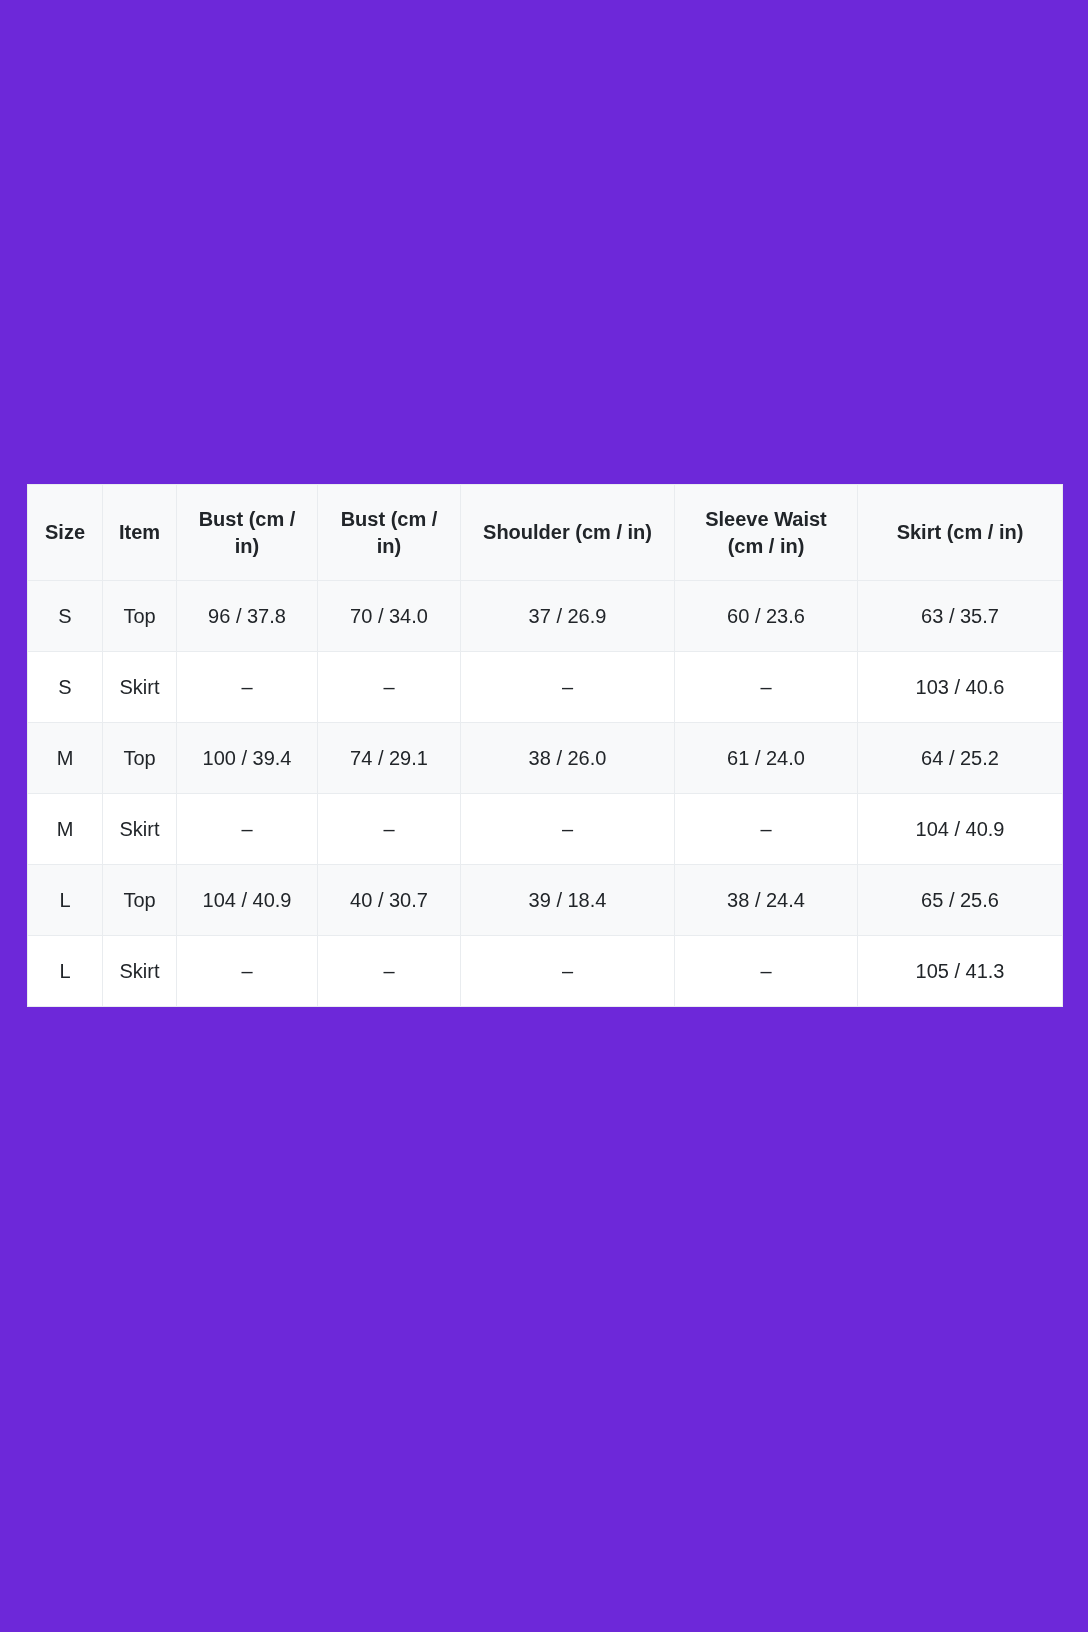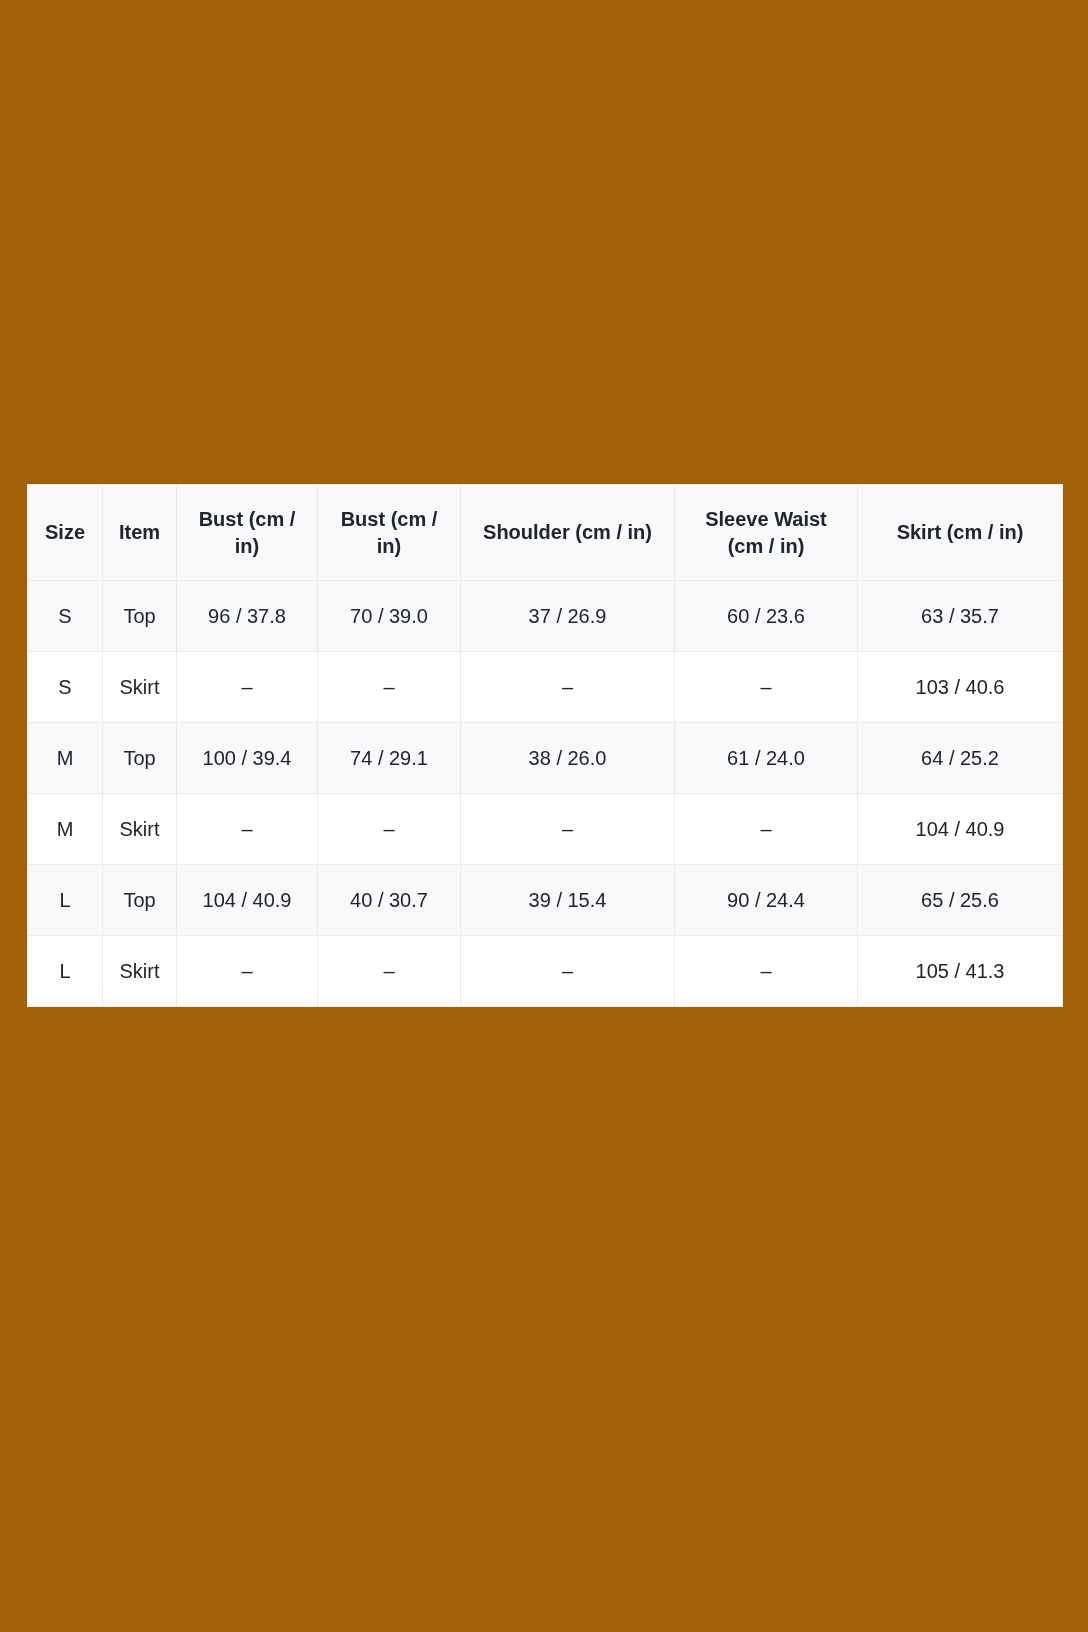--- a/index.html
+++ b/index.html
@@ -14,21 +14,21 @@
     color: #212529;
     position: relative;
     overflow: hidden;
   }
   .page {
     position: absolute;
     left: 0;
     top: 0;
     width: 1088px;
     height: 1632px;
-    background: #a16207;
+    background: #6d28d9;
   }
   .table-wrap {
     position: absolute;
     left: 27px;
     top: 484px;
     width: 1035px;
   }
   table.size-chart {
     border-collapse: collapse;
     width: 1035px;
@@ -96,21 +96,21 @@
           <th>Shoulder (cm / in)</th>
           <th>Sleeve Waist (cm / in)</th>
           <th>Skirt (cm / in)</th>
         </tr>
       </thead>
       <tbody>
         <tr class="striped">
           <td>S</td>
           <td>Top</td>
           <td>96 / 37.8</td>
-          <td>70 / 39.0</td>
+          <td>70 / 34.0</td>
           <td>37 / 26.9</td>
           <td>60 / 23.6</td>
           <td>63 / 35.7</td>
         </tr>
         <tr>
           <td>S</td>
           <td>Skirt</td>
           <td class="empty-cell">–</td>
           <td class="empty-cell">–</td>
           <td class="empty-cell">–</td>
@@ -133,22 +133,22 @@
           <td class="empty-cell">–</td>
           <td class="empty-cell">–</td>
           <td class="empty-cell">–</td>
           <td>104 / 40.9</td>
         </tr>
         <tr class="striped">
           <td>L</td>
           <td>Top</td>
           <td>104 / 40.9</td>
           <td>40 / 30.7</td>
-          <td>39 / 15.4</td>
-          <td>90 / 24.4</td>
+          <td>39 / 18.4</td>
+          <td>38 / 24.4</td>
           <td>65 / 25.6</td>
         </tr>
         <tr>
           <td>L</td>
           <td>Skirt</td>
           <td class="empty-cell">–</td>
           <td class="empty-cell">–</td>
           <td class="empty-cell">–</td>
           <td class="empty-cell">–</td>
           <td>105 / 41.3</td>

